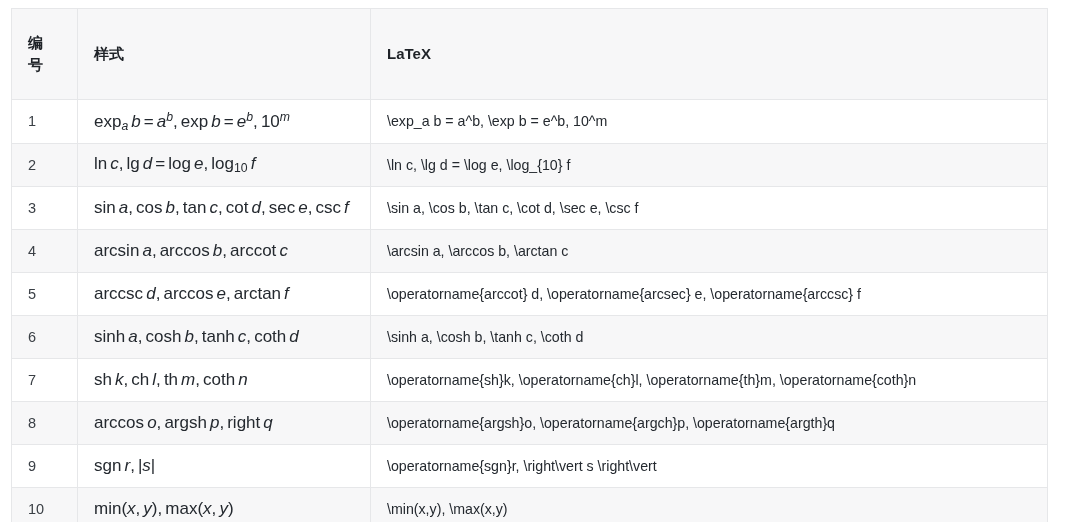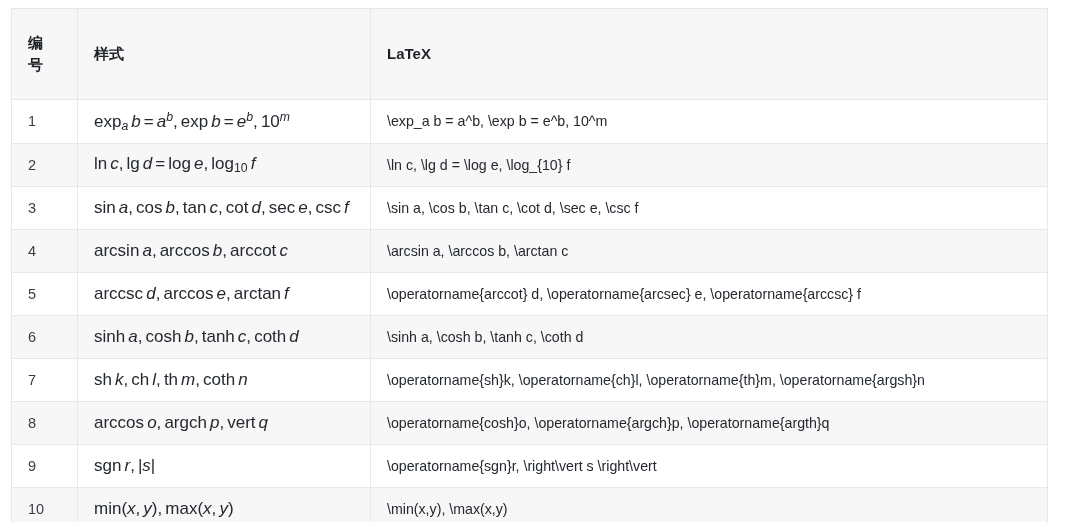--- a/index.html
+++ b/index.html
@@ -161,27 +161,27 @@
 
       <tr class="shaded">
         <td class="cell-num">6</td>
         <td class="cell-style"><span class="mop">sinh</span><span class="thin"></span><span class="mi">a</span><span class="mo">,</span><span class="thin"></span><span class="mop">cosh</span><span class="thin"></span><span class="mi">b</span><span class="mo">,</span><span class="thin"></span><span class="mop">tanh</span><span class="thin"></span><span class="mi">c</span><span class="mo">,</span><span class="thin"></span><span class="mop">coth</span><span class="thin"></span><span class="mi">d</span></td>
         <td class="cell-latex">\sinh a, \cosh b, \tanh c, \coth d</td>
       </tr>
 
       <tr class="plain">
         <td class="cell-num">7</td>
         <td class="cell-style"><span class="mop">sh</span><span class="thin"></span><span class="mi">k</span><span class="mo">,</span><span class="thin"></span><span class="mop">ch</span><span class="thin"></span><span class="mi">l</span><span class="mo">,</span><span class="thin"></span><span class="mop">th</span><span class="thin"></span><span class="mi">m</span><span class="mo">,</span><span class="thin"></span><span class="mop">coth</span><span class="thin"></span><span class="mi">n</span></td>
-        <td class="cell-latex">\operatorname{sh}k, \operatorname{ch}l, \operatorname{th}m, \operatorname{argsh}n</td>
+        <td class="cell-latex">\operatorname{sh}k, \operatorname{ch}l, \operatorname{th}m, \operatorname{coth}n</td>
       </tr>
 
       <tr class="shaded">
         <td class="cell-num">8</td>
-        <td class="cell-style"><span class="mop">arccos</span><span class="thin"></span><span class="mi">o</span><span class="mo">,</span><span class="thin"></span><span class="mop">argch</span><span class="thin"></span><span class="mi">p</span><span class="mo">,</span><span class="thin"></span><span class="mop">vert</span><span class="thin"></span><span class="mi">q</span></td>
-        <td class="cell-latex">\operatorname{cosh}o, \operatorname{argch}p, \operatorname{argth}q</td>
+        <td class="cell-style"><span class="mop">arccos</span><span class="thin"></span><span class="mi">o</span><span class="mo">,</span><span class="thin"></span><span class="mop">argsh</span><span class="thin"></span><span class="mi">p</span><span class="mo">,</span><span class="thin"></span><span class="mop">right</span><span class="thin"></span><span class="mi">q</span></td>
+        <td class="cell-latex">\operatorname{argsh}o, \operatorname{argch}p, \operatorname{argth}q</td>
       </tr>
 
       <tr class="plain">
         <td class="cell-num">9</td>
         <td class="cell-style"><span class="mop">sgn</span><span class="thin"></span><span class="mi">r</span><span class="mo">,</span><span class="thin"></span><span class="vert">|</span><span class="mi">s</span><span class="vert">|</span></td>
         <td class="cell-latex">\operatorname{sgn}r, \right\vert s \right\vert</td>
       </tr>
 
       <tr class="shaded">
         <td class="cell-num">10</td>

